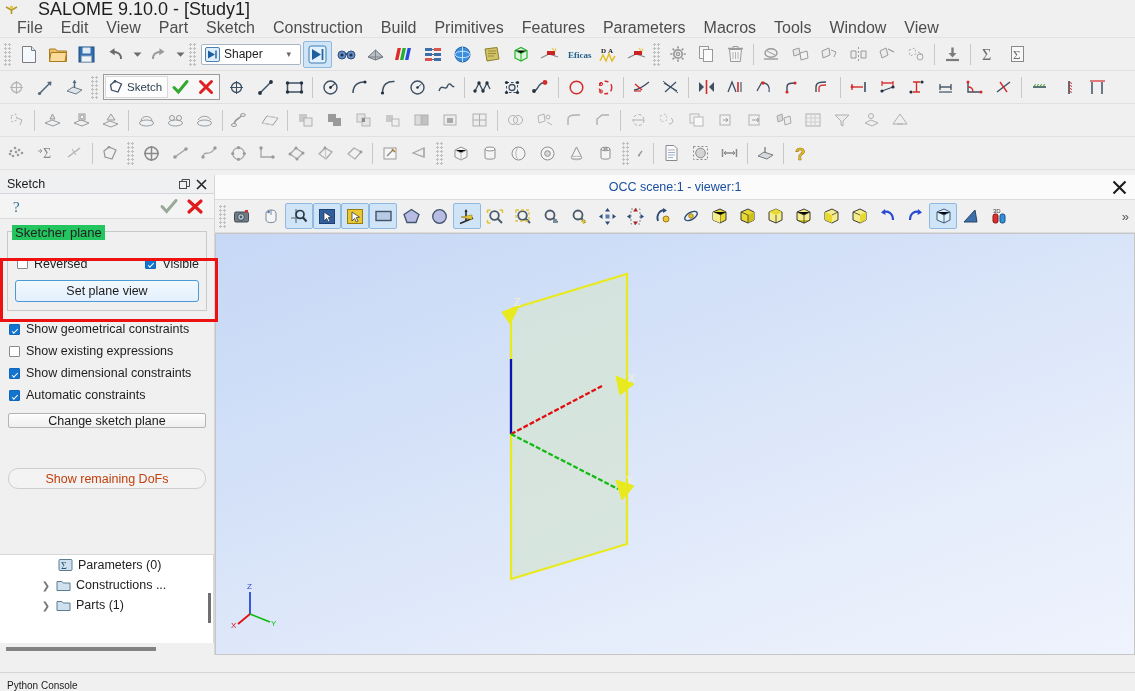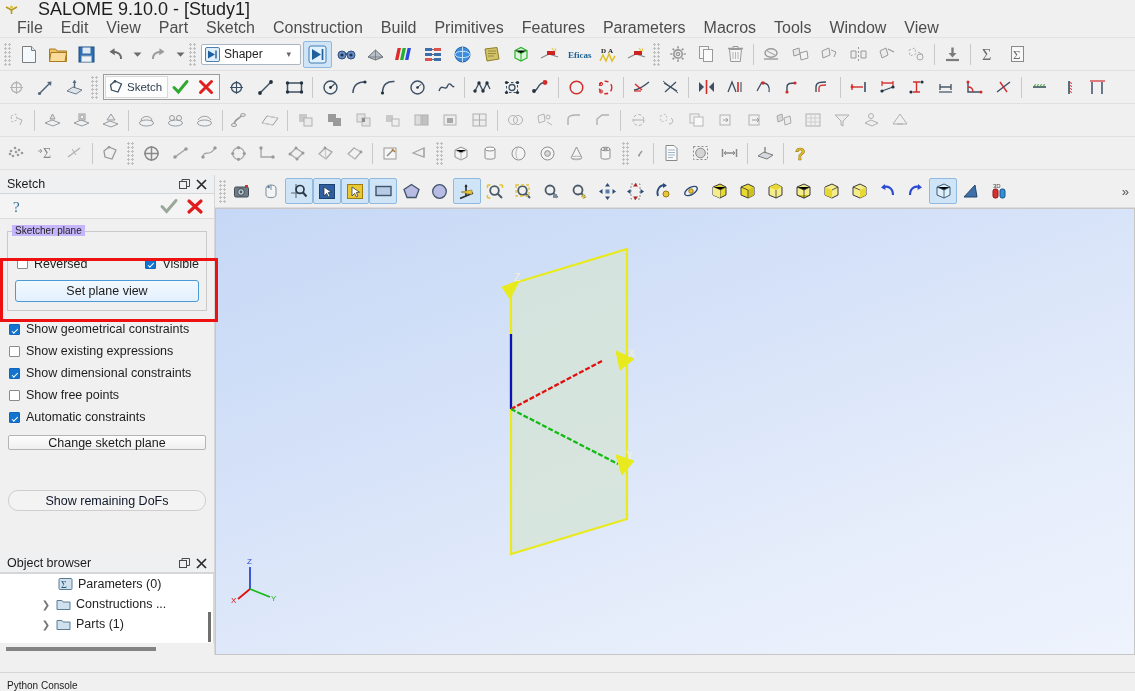--- a/index.html
+++ b/index.html
@@ -130,22 +130,22 @@
   }
 
   .groupbox {
     margin:6px 7px 0 7px;
     border:1px solid #c9c9c9;
     padding:12px 7px 8px 7px;
     position:relative;
   }
   .groupbox > .gtitle {
     position:absolute; top:-7px; left:4px;
-    background:#c4b5fd; padding:0 3px;
-    font-size:10px; color:#232323;
+    background:#22c55e; padding:0 3px;
+    font-size:13px; color:#232323;
   }
 
   .chkrow {
     display:flex; align-items:center;
     height:19px; padding-left:2px;
     font-size:12.5px;
   }
   .chk {
     width:11px; height:11px; flex:0 0 auto;
     border:1px solid #8b8b8b; background:#fff;
@@ -165,21 +165,21 @@
     height:21px; font-size:12.5px;
     border:1px solid #b4b4b4; border-radius:2px;
     background:linear-gradient(#fdfdfd,#efefef);
     color:#1b1b1b;
   }
   .btn.primary {
     border:1px solid #4b9ad6; border-radius:3px;
     background:linear-gradient(#f2f9ff,#e3f0fc);
     color:#1b1b1b;
   }
-  .btn.disabled { color:#0f172a; background:#f3f3f3; border-color:#cecece;border-radius:10px; }
+  .btn.disabled { color:#c2410c; background:#f3f3f3; border-color:#cecece;border-radius:10px; }
 
   #redbox {
     position:absolute; left:0; top:83px;
     width:218px; height:64px;
     border:3px solid #ee1111;
     pointer-events:none;
     z-index:20;
   }
 
   
@@ -1230,52 +1230,33 @@
         </div>
         <div class="chkrow" style="height:22px">
           <span class="chk"></span>
           <span>Show existing expressions</span>
         </div>
         <div class="chkrow" style="height:22px">
           <span class="chk on"></span>
           <span>Show dimensional constraints</span>
         </div>
         <div class="chkrow" style="height:22px">
-          <span class="chk"></span>
-          <span>Show free points</span>
-        </div>
-        <div class="chkrow" style="height:22px">
           <span class="chk on"></span>
           <span>Automatic constraints</span>
         </div>
       </div>
 
       <div class="btn" style="margin:7px 8px 0 8px;height:15px;">Change sketch plane</div>
 
       <div class="btn disabled" style="margin:40px 8px 0 8px;height:21px;">Show remaining DoFs</div>
 
       <div id="redbox"></div>
     </div>
 
     <div id="objbrowser">
-      <div class="dock-title">
-        <span>Object browser</span>
-        <span class="tspacer"></span>
-        <span class="tbtn">
-          <svg width="11" height="11" viewBox="0 0 11 11">
-            <rect x="0.5" y="2.5" width="7" height="7" fill="none" stroke="#4a4a4a"></rect>
-            <path d="M3 2.5 L3 0.5 L10.5 0.5 L10.5 7.5 L7.5 7.5" fill="none" stroke="#4a4a4a"></path>
-          </svg>
-        </span>
-        <span class="tbtn">
-          <svg width="11" height="11" viewBox="0 0 11 11">
-            <path d="M1 1 L10 10 M10 1 L1 10" stroke="#2a2a2a" stroke-width="1.7"></path>
-          </svg>
-        </span>
-      </div>
 
       <div id="tree">
         <div class="trow" style="padding-left:56px;">
           <span class="ticon">
             <svg width="15" height="14" viewBox="0 0 15 14">
               <rect x="1" y="1.5" width="13" height="11" rx="1" fill="#cfe1ee" stroke="#5b7c93"></rect>
               <text x="3" y="11" font-family="Liberation Serif, serif" font-size="10" fill="#2e5a75">Σ</text>
             </svg>
           </span>
           <span class="tlabel">Parameters (0)</span>
@@ -1301,20 +1282,28 @@
         <div class="tree-vscroll"></div>
       </div>
 
       <div class="tree-hscroll-track">
         <div class="tree-hscroll-thumb"></div>
       </div>
     </div>
   </div>
 
   <div id="viewer">
+    <div id="viewer-caption">
+      <span>OCC scene:1 - viewer:1</span>
+      <span class="vclose">
+        <svg width="15" height="15" viewBox="0 0 15 15">
+          <path d="M1.5 1.5 L13.5 13.5 M13.5 1.5 L1.5 13.5" stroke="#1b1b1b" stroke-width="2.1"></path>
+        </svg>
+      </span>
+    </div>
 
     <div id="viewer-toolbar">
       <div class="tb-grip"></div>
 
       <div class="tb-btn">
         <svg width="20" height="17" viewBox="0 0 20 17">
           <rect x="1.5" y="4" width="14" height="10" rx="1.5" fill="#6f7c86" stroke="#3e4a54"></rect>
           <circle cx="8" cy="9" r="3.3" fill="#c8d4dc" stroke="#3e4a54"></circle>
           <circle cx="8" cy="9" r="1.4" fill="#4a5a66"></circle>
           <rect x="12" y="2" width="3" height="2.5" fill="#d0342c"></rect>

